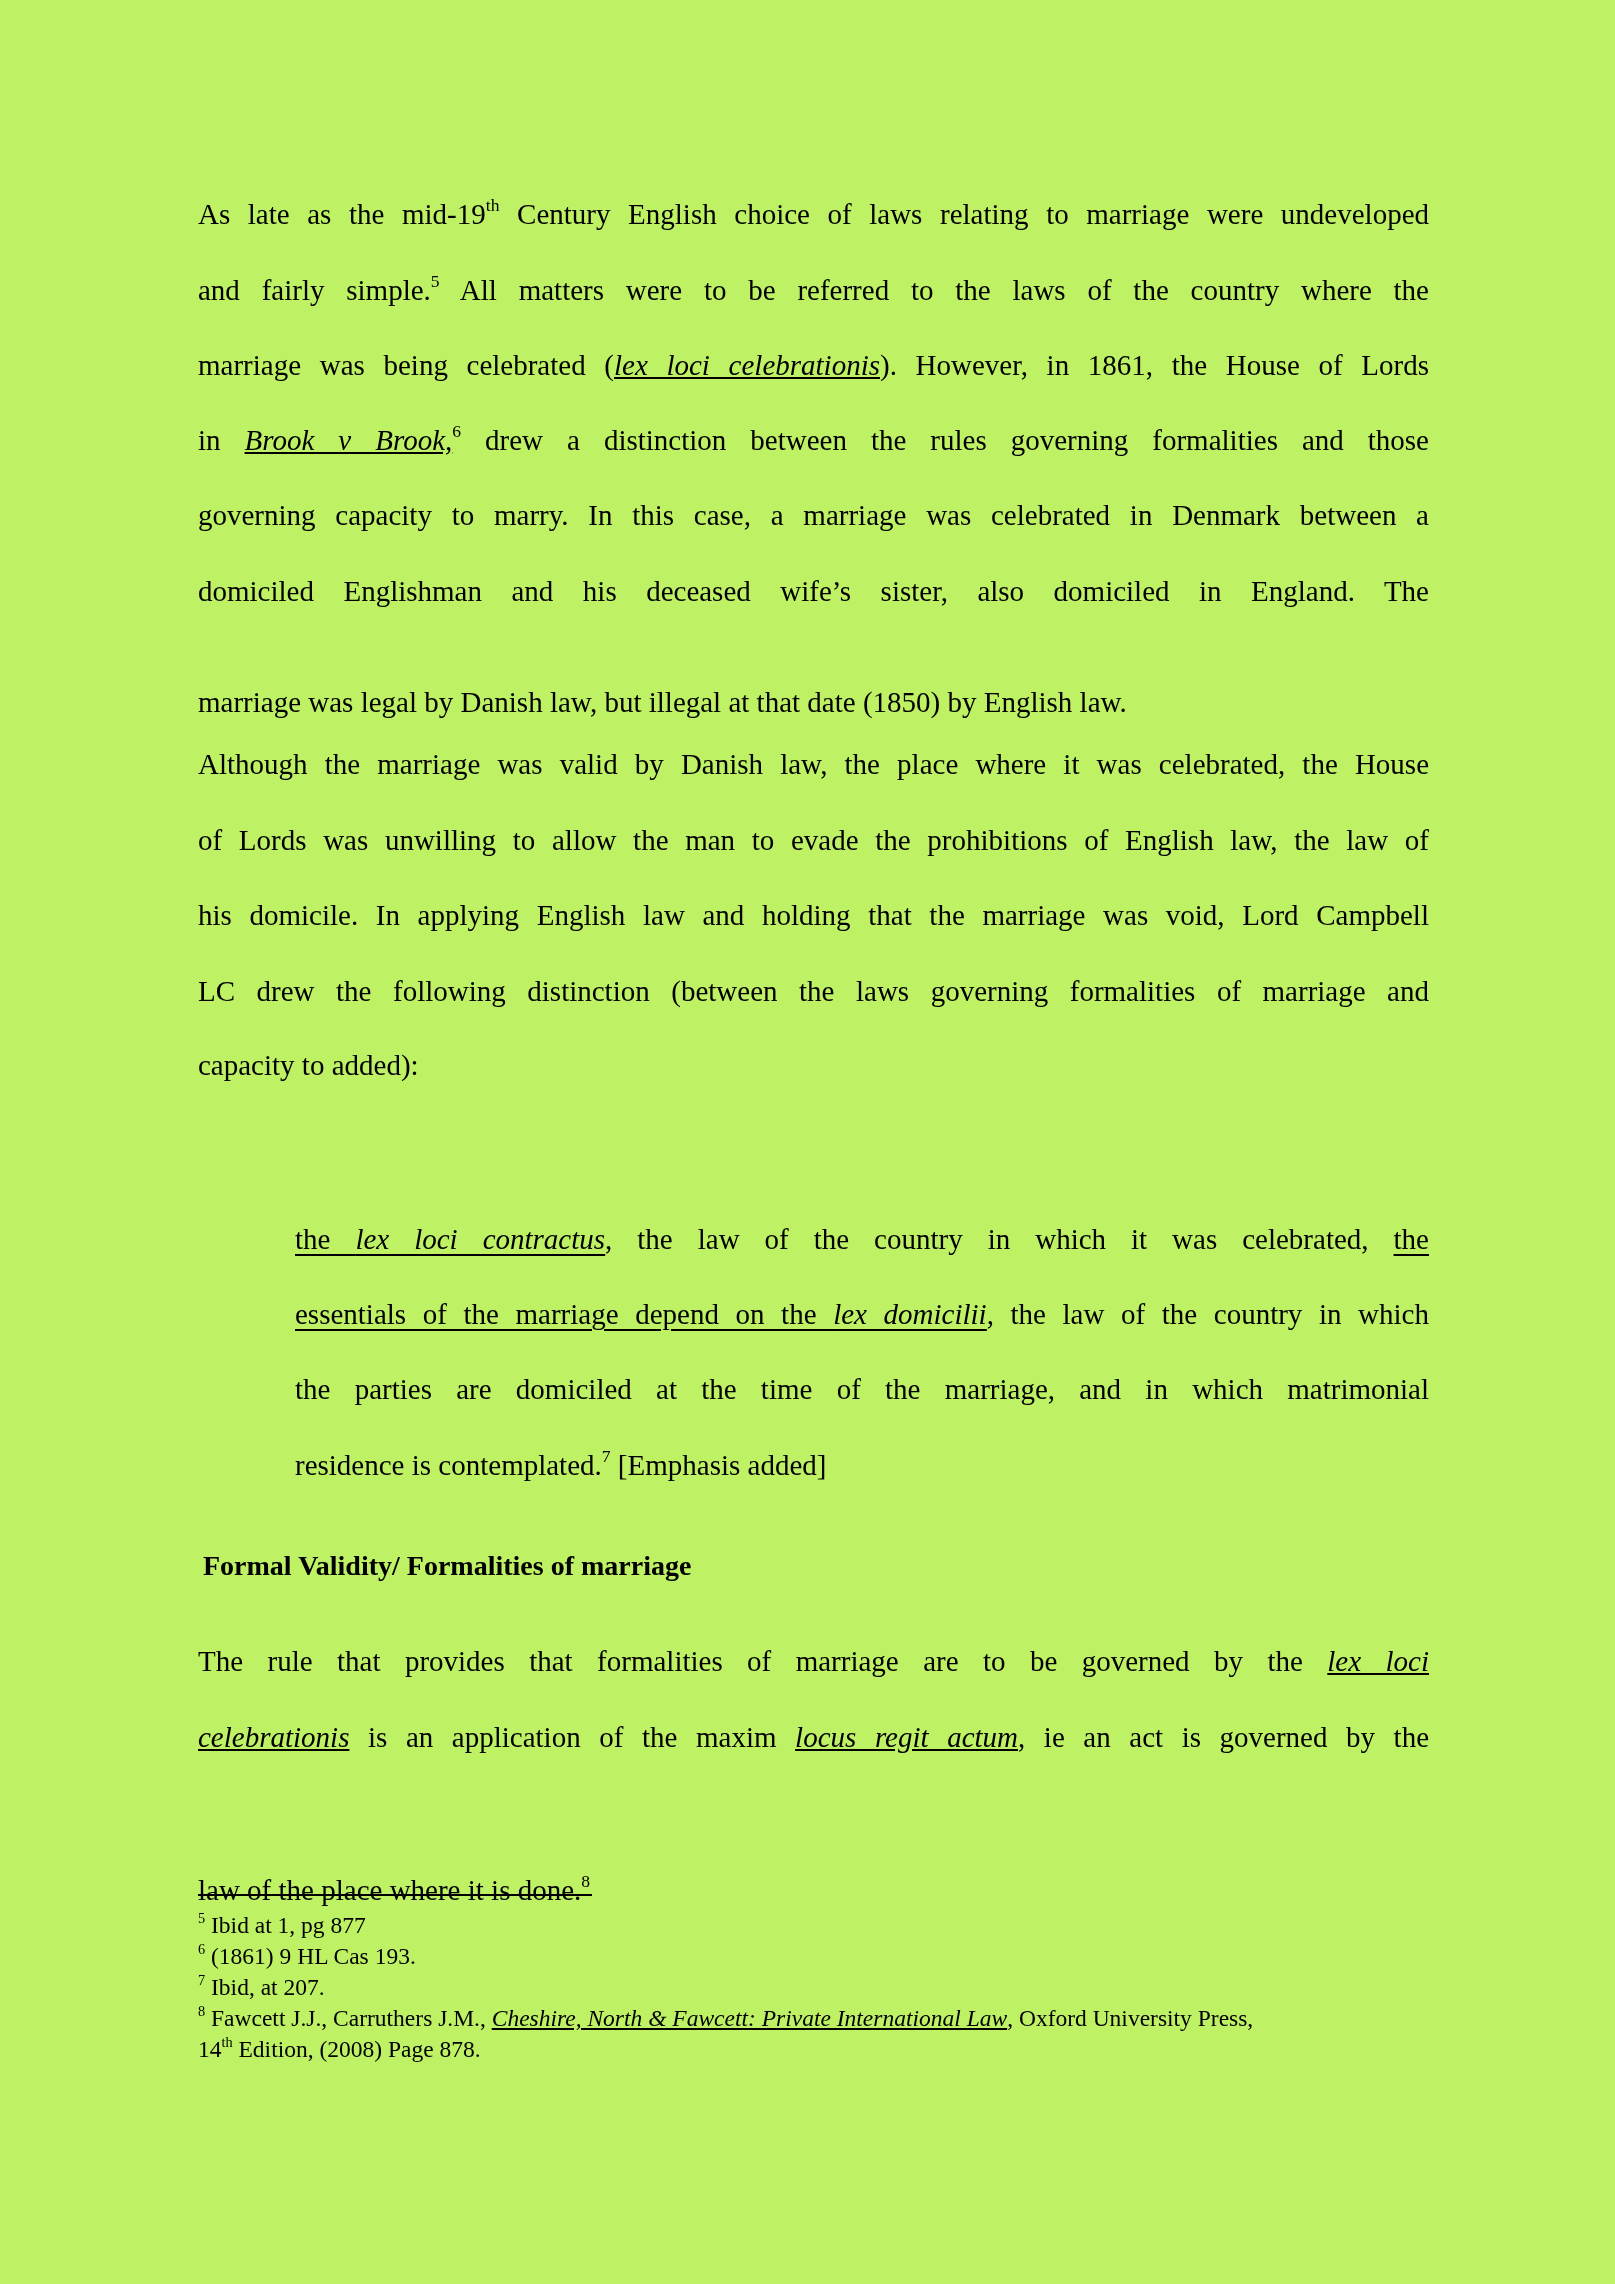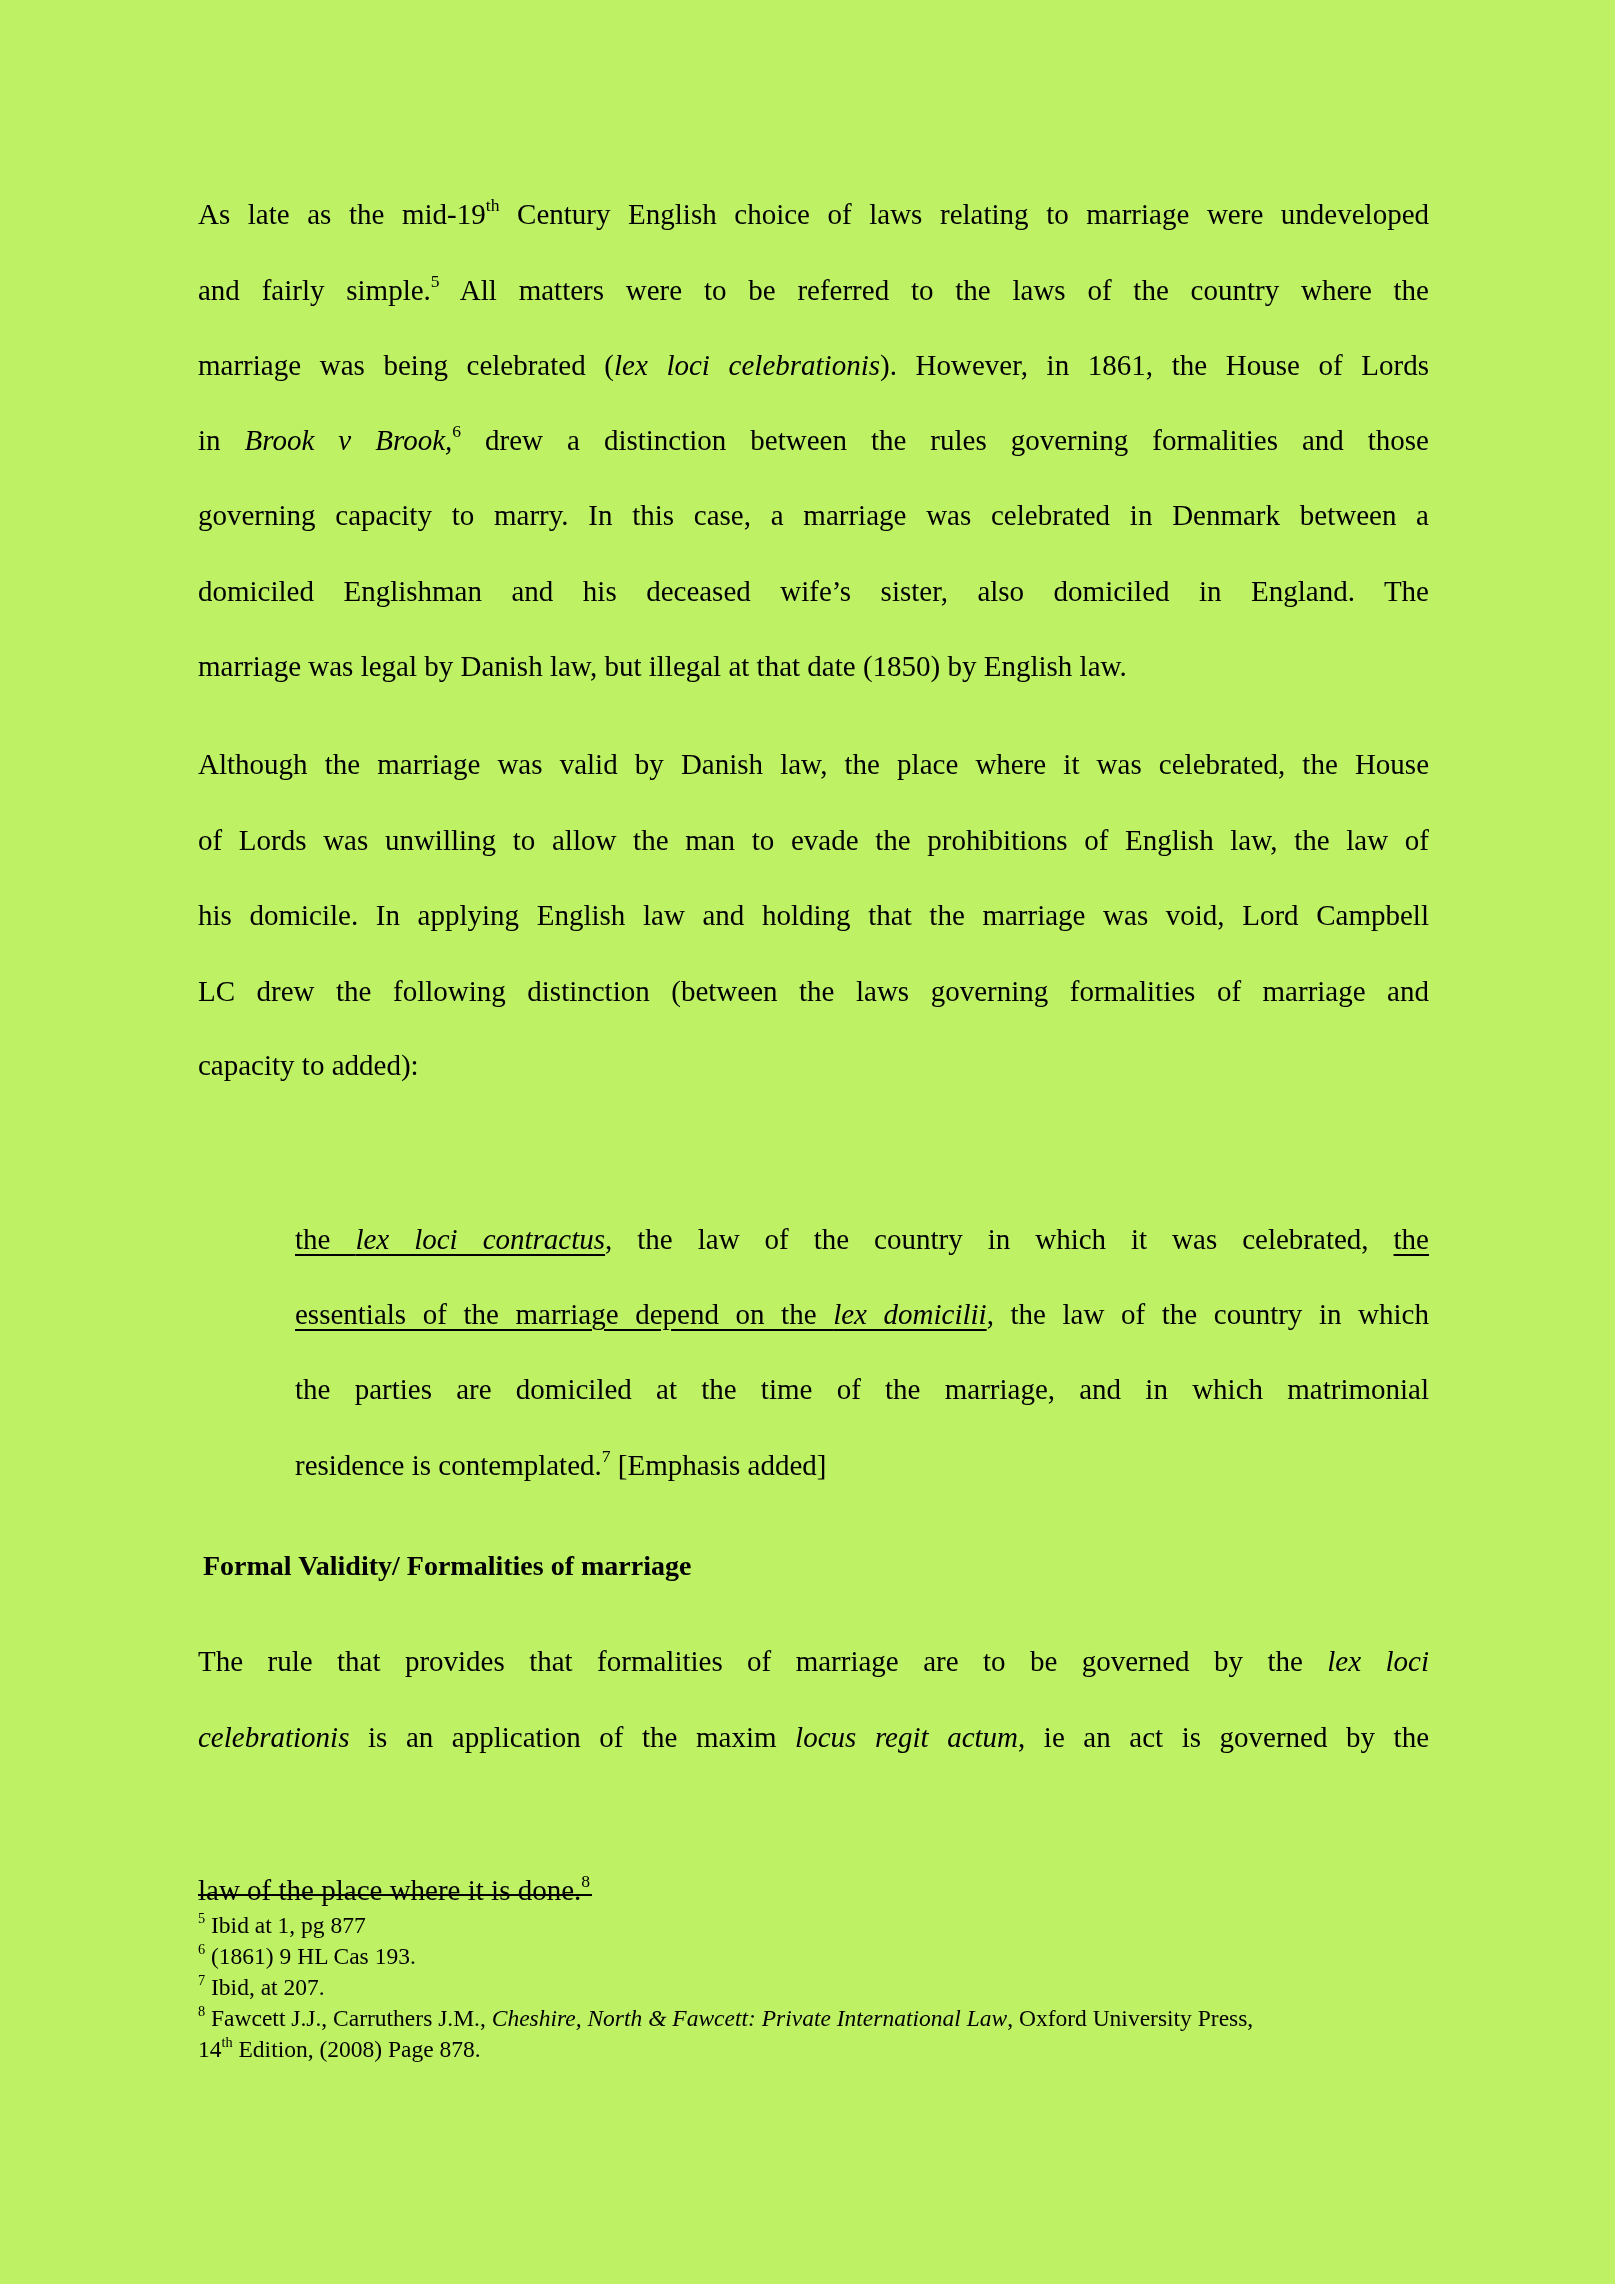--- a/index.html
+++ b/index.html
@@ -5,38 +5,38 @@
   html, body { margin:0; padding:0; background:#ffffff; }
   body { width:1616px; height:2284px; position:relative; overflow:hidden;
          font-family:"Liberation Serif", "DejaVu Serif", serif; color:#000; }
   .page { position:absolute; left:0; top:0; width:1616px; height:2284px; background:#bef264;padding-left:22px; }
   .line { position:absolute; left:198px; width:1231px; font-size:29px; line-height:37px;
           white-space:nowrap; text-align:justify; text-align-last:justify; }
   .line.last { text-align-last:left; }
   .q { left:295px; width:1134px; }
   .heading { position:absolute; left:203px; font-size:28px; line-height:37px; font-weight:bold; white-space:nowrap; }
   sup { font-size:17.6px; line-height:0; position:relative; top:-2.6px; vertical-align:super; }
-  i { font-style:italic; }
+  i { font-style:italic;text-decoration:underline; }
   u { text-decoration:underline; text-decoration-thickness:2px; text-underline-offset:4.6px; }
   .rule { position:absolute; left:198px; top:1894px; width:394px; height:2px; background:#000; }
   .fn { position:absolute; left:198px; width:1231px; font-size:23.5px; line-height:30px; white-space:nowrap; }
   .fn sup { font-size:14.3px; top:-1.3px; }
 </style>
 </head>
 <body>
 
 <div class="page">
 
   <div class="line" style="top:196px"><span>As late as the mid-19</span><sup>th</sup><span> Century English choice of laws relating to marriage were undeveloped</span></div>
   <div class="line" style="top:272px"><span>and fairly simple.</span><sup>5</sup><span> All matters were to be referred to the laws of the country where the</span></div>
   <div class="line" style="top:347px"><span>marriage was being celebrated (</span><i>lex loci celebrationis</i><span>). However, in 1861, the House of Lords</span></div>
   <div class="line" style="top:422px"><span>in </span><i>Brook v Brook,</i><sup>6</sup><span> drew a distinction between the rules governing formalities and those</span></div>
   <div class="line" style="top:497px">governing capacity to marry. In this case, a marriage was celebrated in Denmark between a</div>
   <div class="line" style="top:573px">domiciled Englishman and his deceased wife’s sister, also domiciled in England. The</div>
-  <div class="line last" style="top:648px">marriage was legal by Danish law, but illegal at that date (1850) by English law.</div>
+  <div class="line last" style="top:684px">marriage was legal by Danish law, but illegal at that date (1850) by English law.</div>
 
   <div class="line" style="top:746px">Although the marriage was valid by Danish law, the place where it was celebrated, the House</div>
   <div class="line" style="top:822px">of Lords was unwilling to allow the man to evade the prohibitions of English law, the law of</div>
   <div class="line" style="top:897px">his domicile. In applying English law and holding that the marriage was void, Lord Campbell</div>
   <div class="line" style="top:973px">LC drew the following distinction (between the laws governing formalities of marriage and</div>
   <div class="line last" style="top:1047px">capacity to added):</div>
 
   <div class="line q" style="top:1221px"><u><span>the </span><i>lex loci contractus</i></u><span>, the law of the country in which it was celebrated, </span><u>the</u></div>
   <div class="line q" style="top:1296px"><u><span>essentials of the marriage depend on the </span><i>lex domicilii</i></u><span>, the law of the country in which</span></div>
   <div class="line q" style="top:1371px">the parties are domiciled at the time of the marriage, and in which matrimonial</div>

